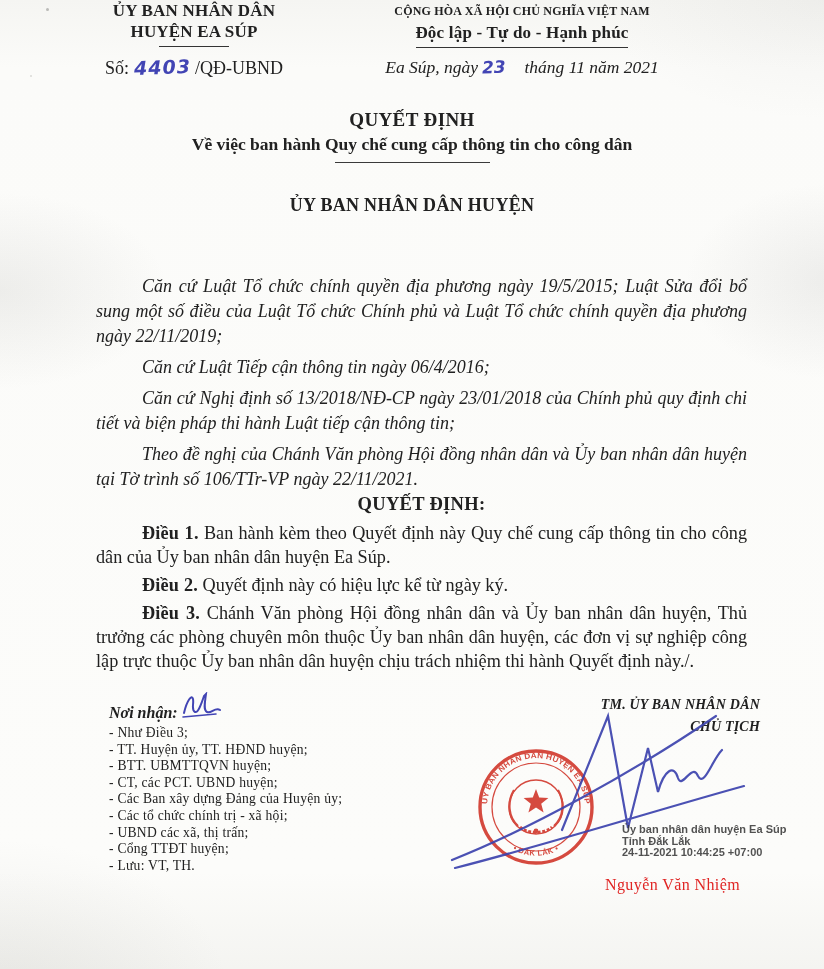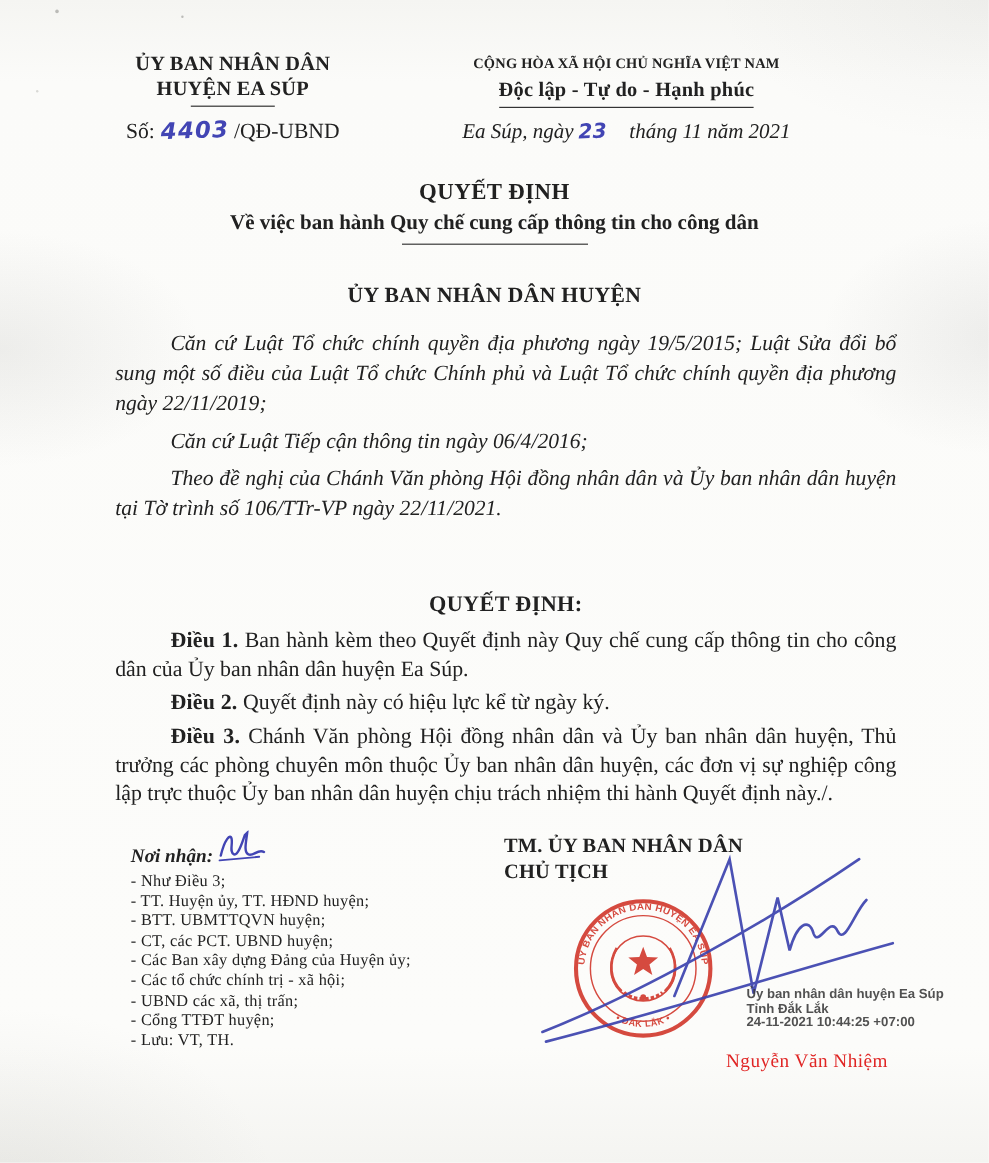--- a/index.html
+++ b/index.html
@@ -11,21 +11,21 @@
     background-image:
       radial-gradient(240px 140px at 0% 30%, rgba(150,150,145,.14), transparent 70%),
       radial-gradient(320px 220px at 0% 103%, rgba(160,160,152,.16), transparent 72%),
       radial-gradient(210px 140px at 101% 29%, rgba(140,140,138,.13), transparent 70%),
       radial-gradient(300px 160px at 100% 0%, rgba(150,150,148,.08), transparent 75%),
       linear-gradient(180deg,#f5f5f2,#fbfbf9 7%,#fcfcfa 90%,#f4f4f1);
   }
   .speck{position:absolute;background:#8a8a86;border-radius:50%;opacity:.55;}
 
   
-  .header{display:flex;padding-top:42px;}
+  .header{display:flex;}
   .hdr-left{width:272px;margin-left:58px;text-align:center;}
   .hdr-right{width:384px;margin-left:0;text-align:center;white-space:nowrap;}
   .b17{font-weight:bold;font-size:17px;line-height:21px;letter-spacing:.2px;}
   .b18{font-weight:bold;font-size:12px;line-height:22px;letter-spacing:.2px;}
   .rule{border-top:1.6px solid #343434;height:0;}
   .rule-org{width:70px;margin:4px auto 9px;}
   .rule-motto{width:212px;margin:4px auto 9px;}
   .so-line{font-size:18px;}
   .hand{color:#4245b4;font-family:"DejaVu Sans",sans-serif;font-style:italic;font-weight:bold;display:inline-block;transform:rotate(-2deg);}
   .hand-no{font-size:19px;letter-spacing:1px;}
@@ -48,21 +48,21 @@
   .articles{top:521px;font-size:18.2px;line-height:24px;}
   .articles p{margin:0 0 4px;text-indent:46px;}
   .articles b{letter-spacing:.2px;}
 
   
   .footer{position:absolute;top:690px;left:0;right:0;height:270px;}
   .recipients{position:absolute;left:109px;top:0;width:310px;}
   .recipients-heading{font-weight:bold;font-style:italic;font-size:16px;}
   .initials-svg{position:relative;top:2px;left:2px;}
   .recipients ul{list-style:none;margin:3px 0 0;padding:0;font-size:13.6px;line-height:16.6px;letter-spacing:.25px;}
-  .sign-head{position:absolute;left:420px;width:340px;top:4px;text-align:left;font-weight:bold;font-size:17px;line-height:22px;letter-spacing:.2px;}
+  .sign-head{position:absolute;left:420px;width:340px;top:4px;text-align:right;font-weight:bold;font-size:14px;line-height:22px;letter-spacing:.2px;font-style:italic;}
 
   .seal-svg{position:absolute;left:476px;top:57px;opacity:.92;}
   .sig-svg{position:absolute;left:438px;top:8px;}
   .digital-info{position:absolute;left:622px;top:134px;font-family:"Liberation Sans","DejaVu Sans",sans-serif;
     font-size:11px;line-height:11.5px;font-weight:bold;color:#3a3a3a;opacity:.88;white-space:nowrap;}
   .signer-name{position:absolute;left:478px;top:186px;width:262px;text-align:right;
     font-weight:normal;font-size:16px;color:#e02524;letter-spacing:.4px;}
 </style>
 </head>
 <body>
@@ -99,20 +99,21 @@
   <div class="title-block">
     <div class="doc-title">QUYẾT ĐỊNH</div>
     <div class="doc-subject">Về việc ban hành Quy chế cung cấp thông tin cho công dân</div>
     <div class="rule-subject"></div>
     <div class="issuer">ỦY BAN NHÂN DÂN HUYỆN</div>
   </div>
 
   <div class="abs-col preamble">
     <p>Căn cứ Luật Tổ chức chính quyền địa phương ngày 19/5/2015; Luật Sửa đổi bổ sung một số điều của Luật Tổ chức Chính phủ và Luật Tổ chức chính quyền địa phương ngày 22/11/2019;</p>
     <p>Căn cứ Luật Tiếp cận thông tin ngày 06/4/2016;</p>
+    <p>Căn cứ Nghị định số 13/2018/NĐ-CP ngày 23/01/2018 của Chính phủ quy định chi tiết và biện pháp thi hành Luật tiếp cận thông tin;</p>
     <p>Theo đề nghị của Chánh Văn phòng Hội đồng nhân dân và Ủy ban nhân dân huyện tại Tờ trình số 106/TTr-VP ngày 22/11/2021.</p>
   </div>
 
   <div class="abs-col decision-heading">QUYẾT ĐỊNH:</div>
 
   <div class="abs-col articles">
     <p><b>Điều 1.</b> <span>Ban hành kèm theo Quyết định này Quy chế cung cấp thông tin cho công dân của Ủy ban nhân dân huyện Ea Súp.</span></p>
     <p><b>Điều 2.</b> <span>Quyết định này có hiệu lực kể từ ngày ký.</span></p>
     <p><b>Điều 3.</b> <span>Chánh Văn phòng Hội đồng nhân dân và Ủy ban nhân dân huyện, Thủ trưởng các phòng chuyên môn thuộc Ủy ban nhân dân huyện, các đơn vị sự nghiệp công lập trực thuộc Ủy ban nhân dân huyện chịu trách nhiệm thi hành Quyết định này./.</span></p>
   </div>

